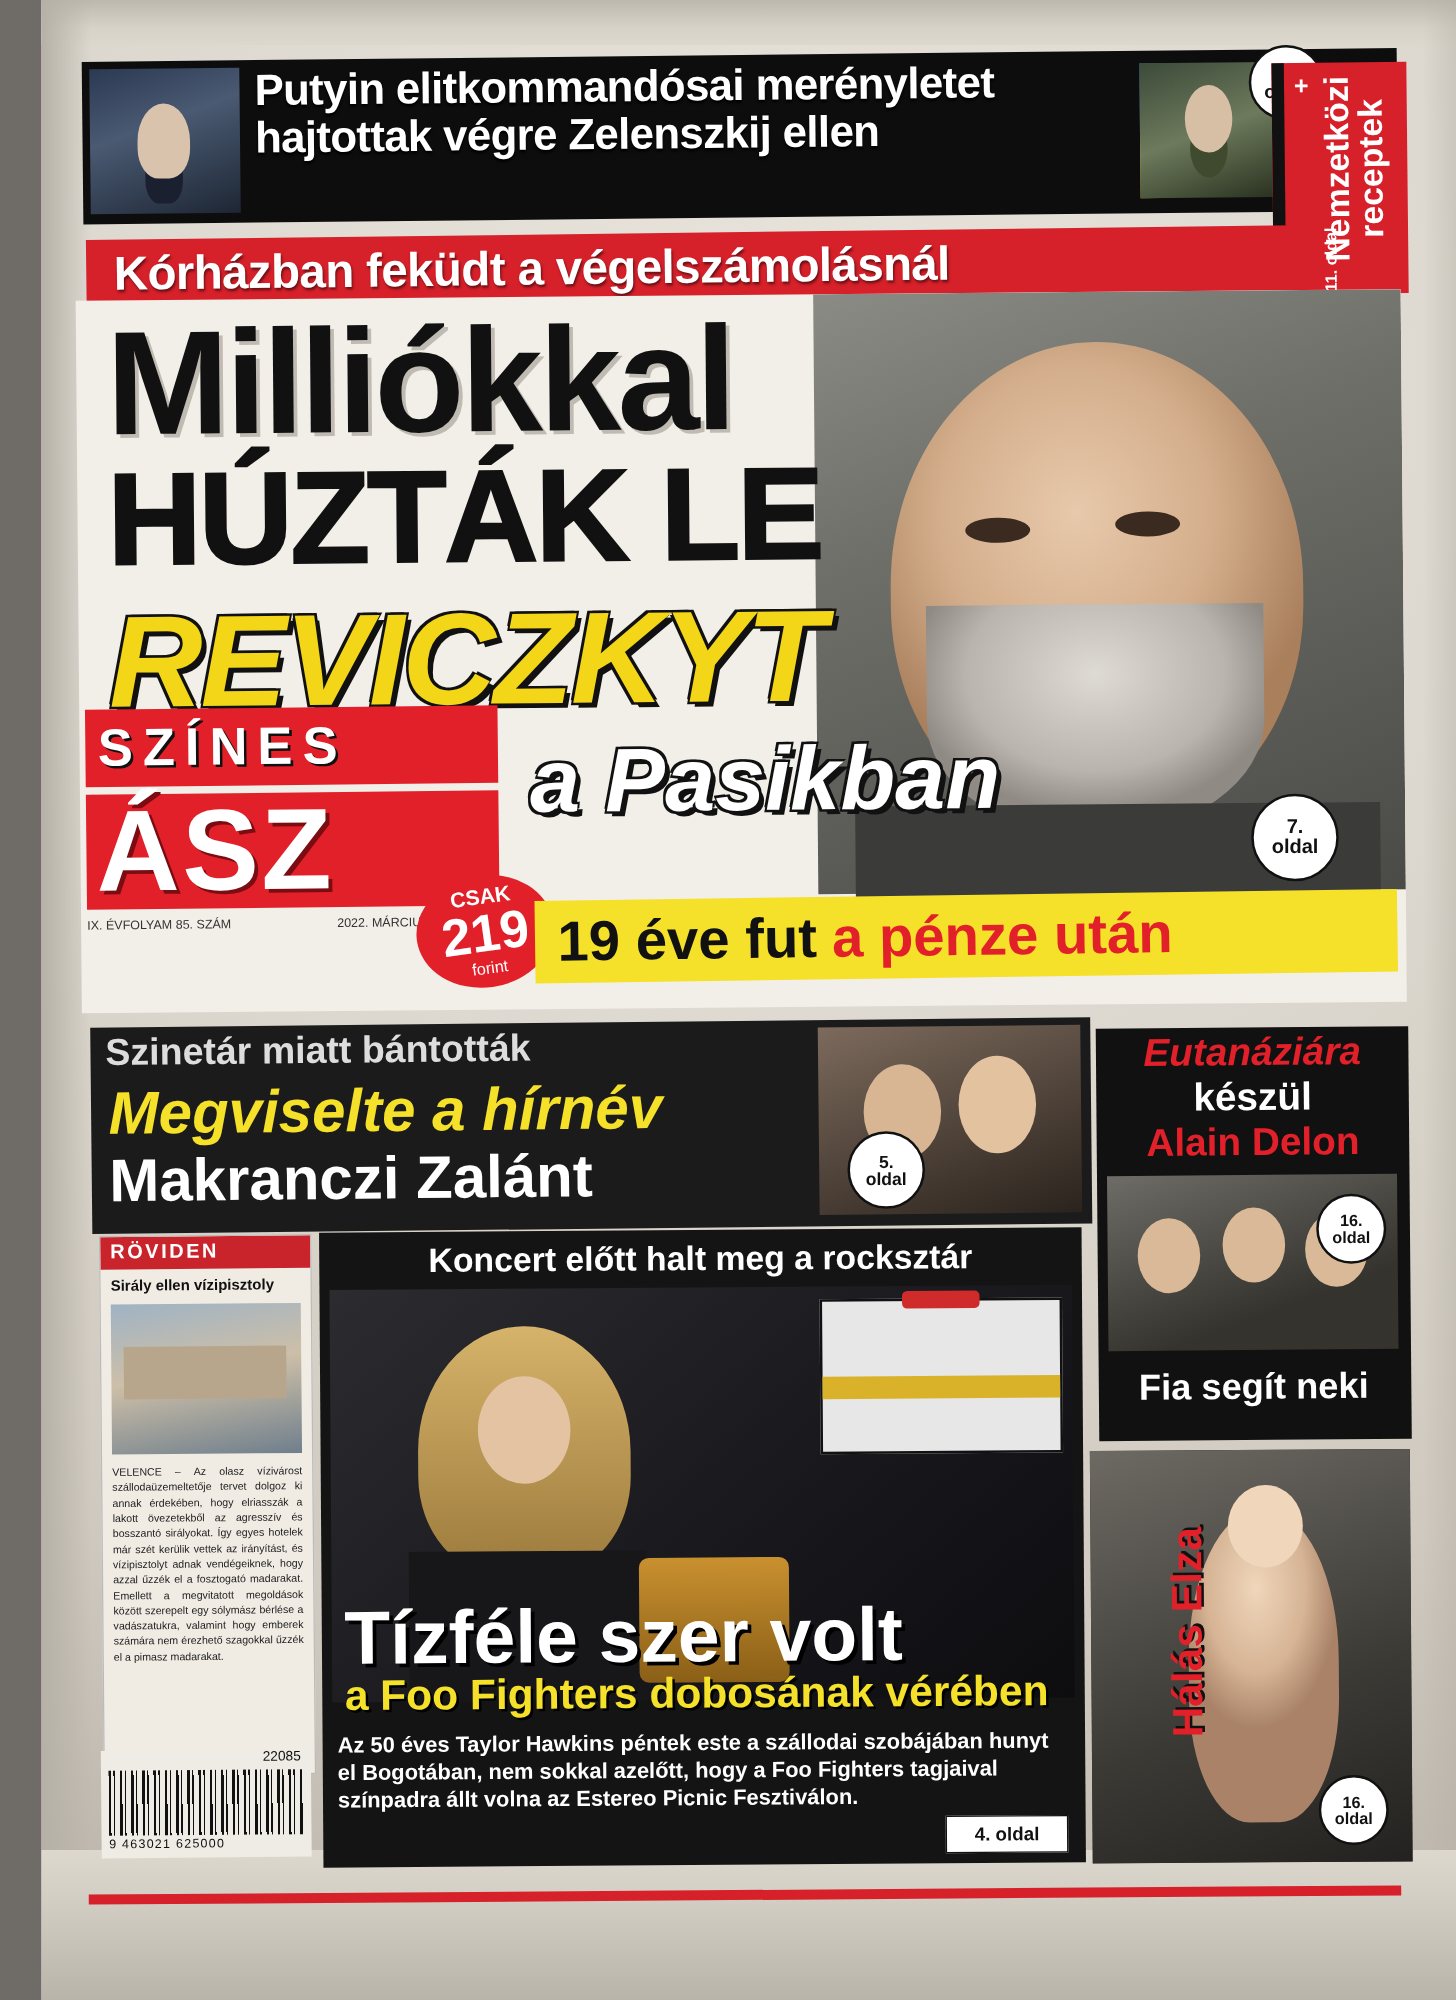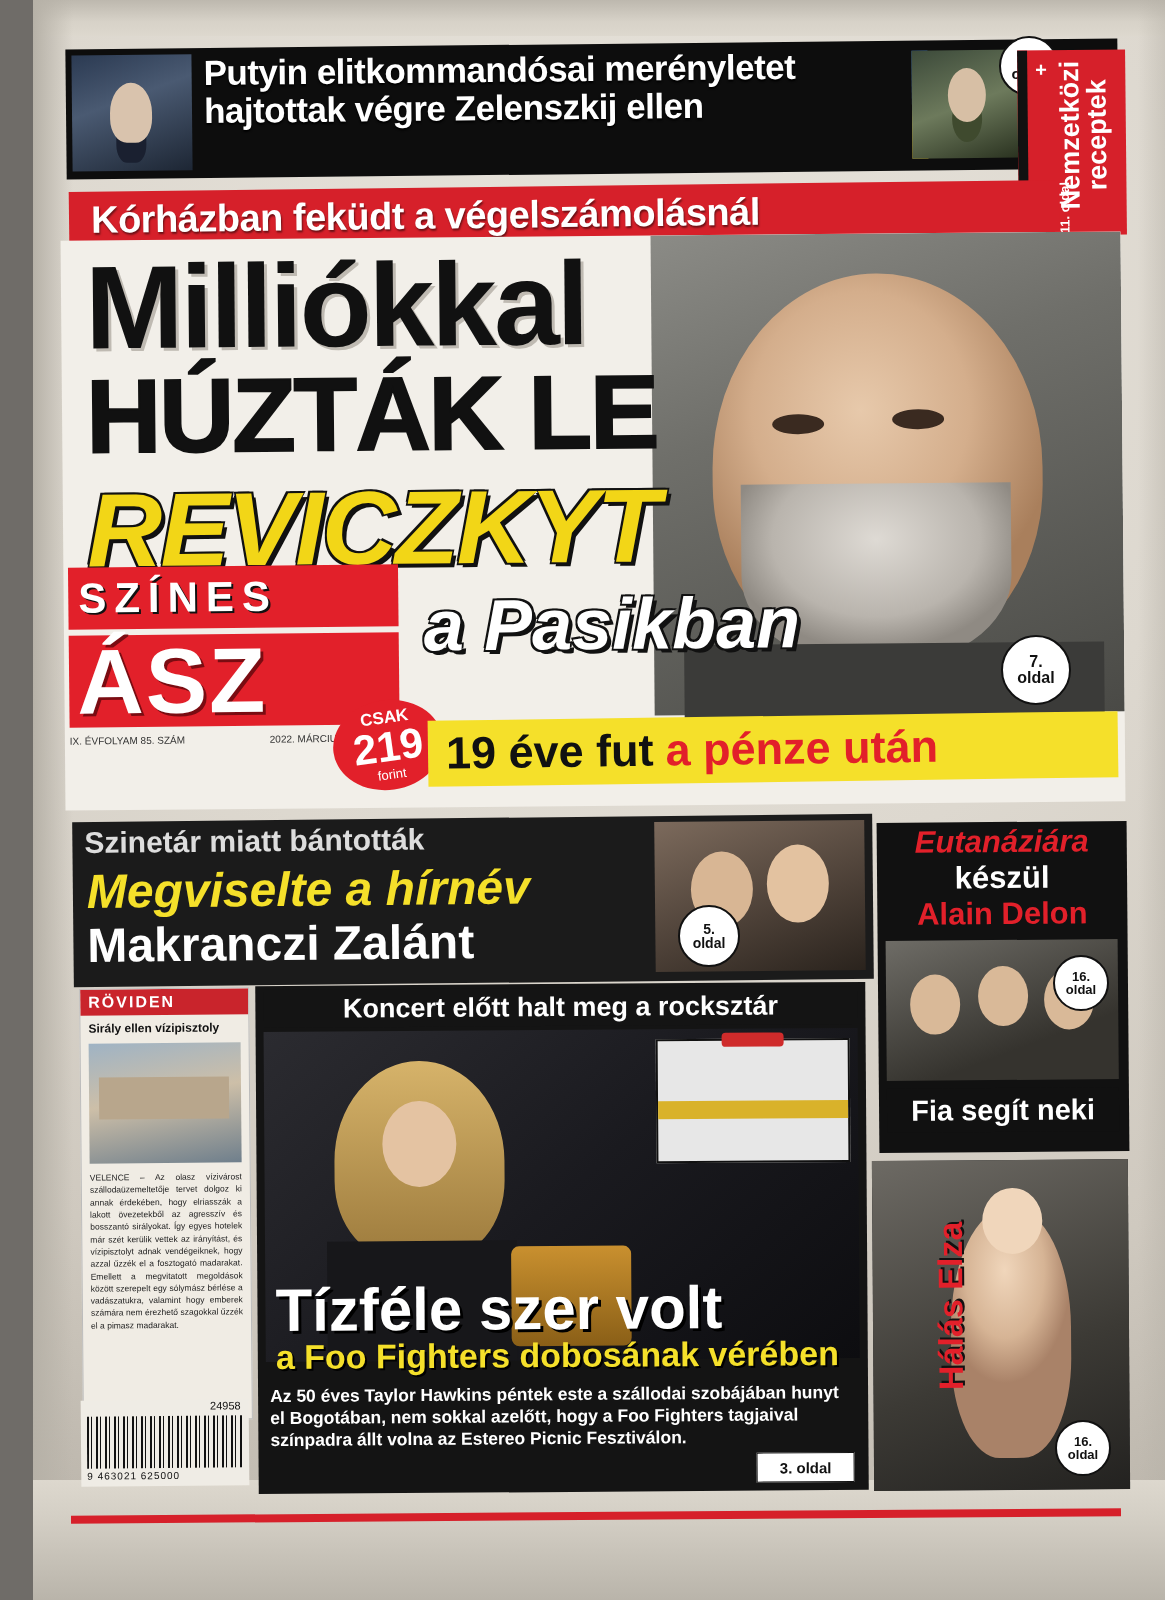--- a/index.html
+++ b/index.html
@@ -316,21 +316,21 @@
   <div class="roviden">
     <div class="rov-head">
       <span>RÖVIDEN</span>
     </div>
     <div class="rov-sub">Sirály ellen vízipisztoly</div>
     <div class="rov-photo"></div>
     <div class="rov-body">VELENCE – Az olasz vízivárost szállodaüzemeltetője tervet dolgoz ki annak érdekében, hogy elriasszák a lakott övezetekből az agresszív és bosszantó sirályokat. Így egyes hotelek már szét kerülik vettek az irányítást, és vízipisztolyt adnak vendégeiknek, hogy azzal űzzék el a fosztogató madarakat. Emellett a megvitatott megoldások között szerepelt egy sólymász bérlése a vadászatukra, valamint hogy emberek számára nem érezhető szagokkal űzzék el a pimasz madarakat.</div>
   </div>
 
   <div class="barcode">
-    <div class="bc-top">24958</div>
+    <div class="bc-top">22085</div>
     <div class="bc-lines"></div>
     <div class="bc-num">9 463021 625000</div>
   </div>
 
   <div class="ff">
     <div class="ff-kick">
       <span>Koncert előtt halt meg a rocksztár</span>
     </div>
     <div class="ff-photo">
       <div class="drummer-hair"></div>
@@ -338,21 +338,21 @@
       <div class="drummer-body"></div>
       <div class="drum"></div>
       <div class="ambu">
         <div class="ambu-light"></div>
         <div class="ambu-strip"></div>
       </div>
     </div>
     <div class="ff-h1">Tízféle szer volt</div>
     <div class="ff-h2">a Foo Fighters dobosának vérében</div>
     <div class="ff-lead">Az 50 éves Taylor Hawkins péntek este a szállodai szobájában hunyt el Bogotában, nem sokkal azelőtt, hogy a Foo Fighters tagjaival színpadra állt volna az Estereo Picnic Fesztiválon.</div>
-    <div class="badge-3b">3. oldal</div>
+    <div class="badge-3b">4. oldal</div>
   </div>
 
   <div class="elza">
     <div class="elza-photo">
       <div class="elza-body"></div>
       <div class="elza-head"></div>
     </div>
     <div class="elza-title">Hálás Elza</div>
   </div>
   <div class="page-badge badge-16b">

